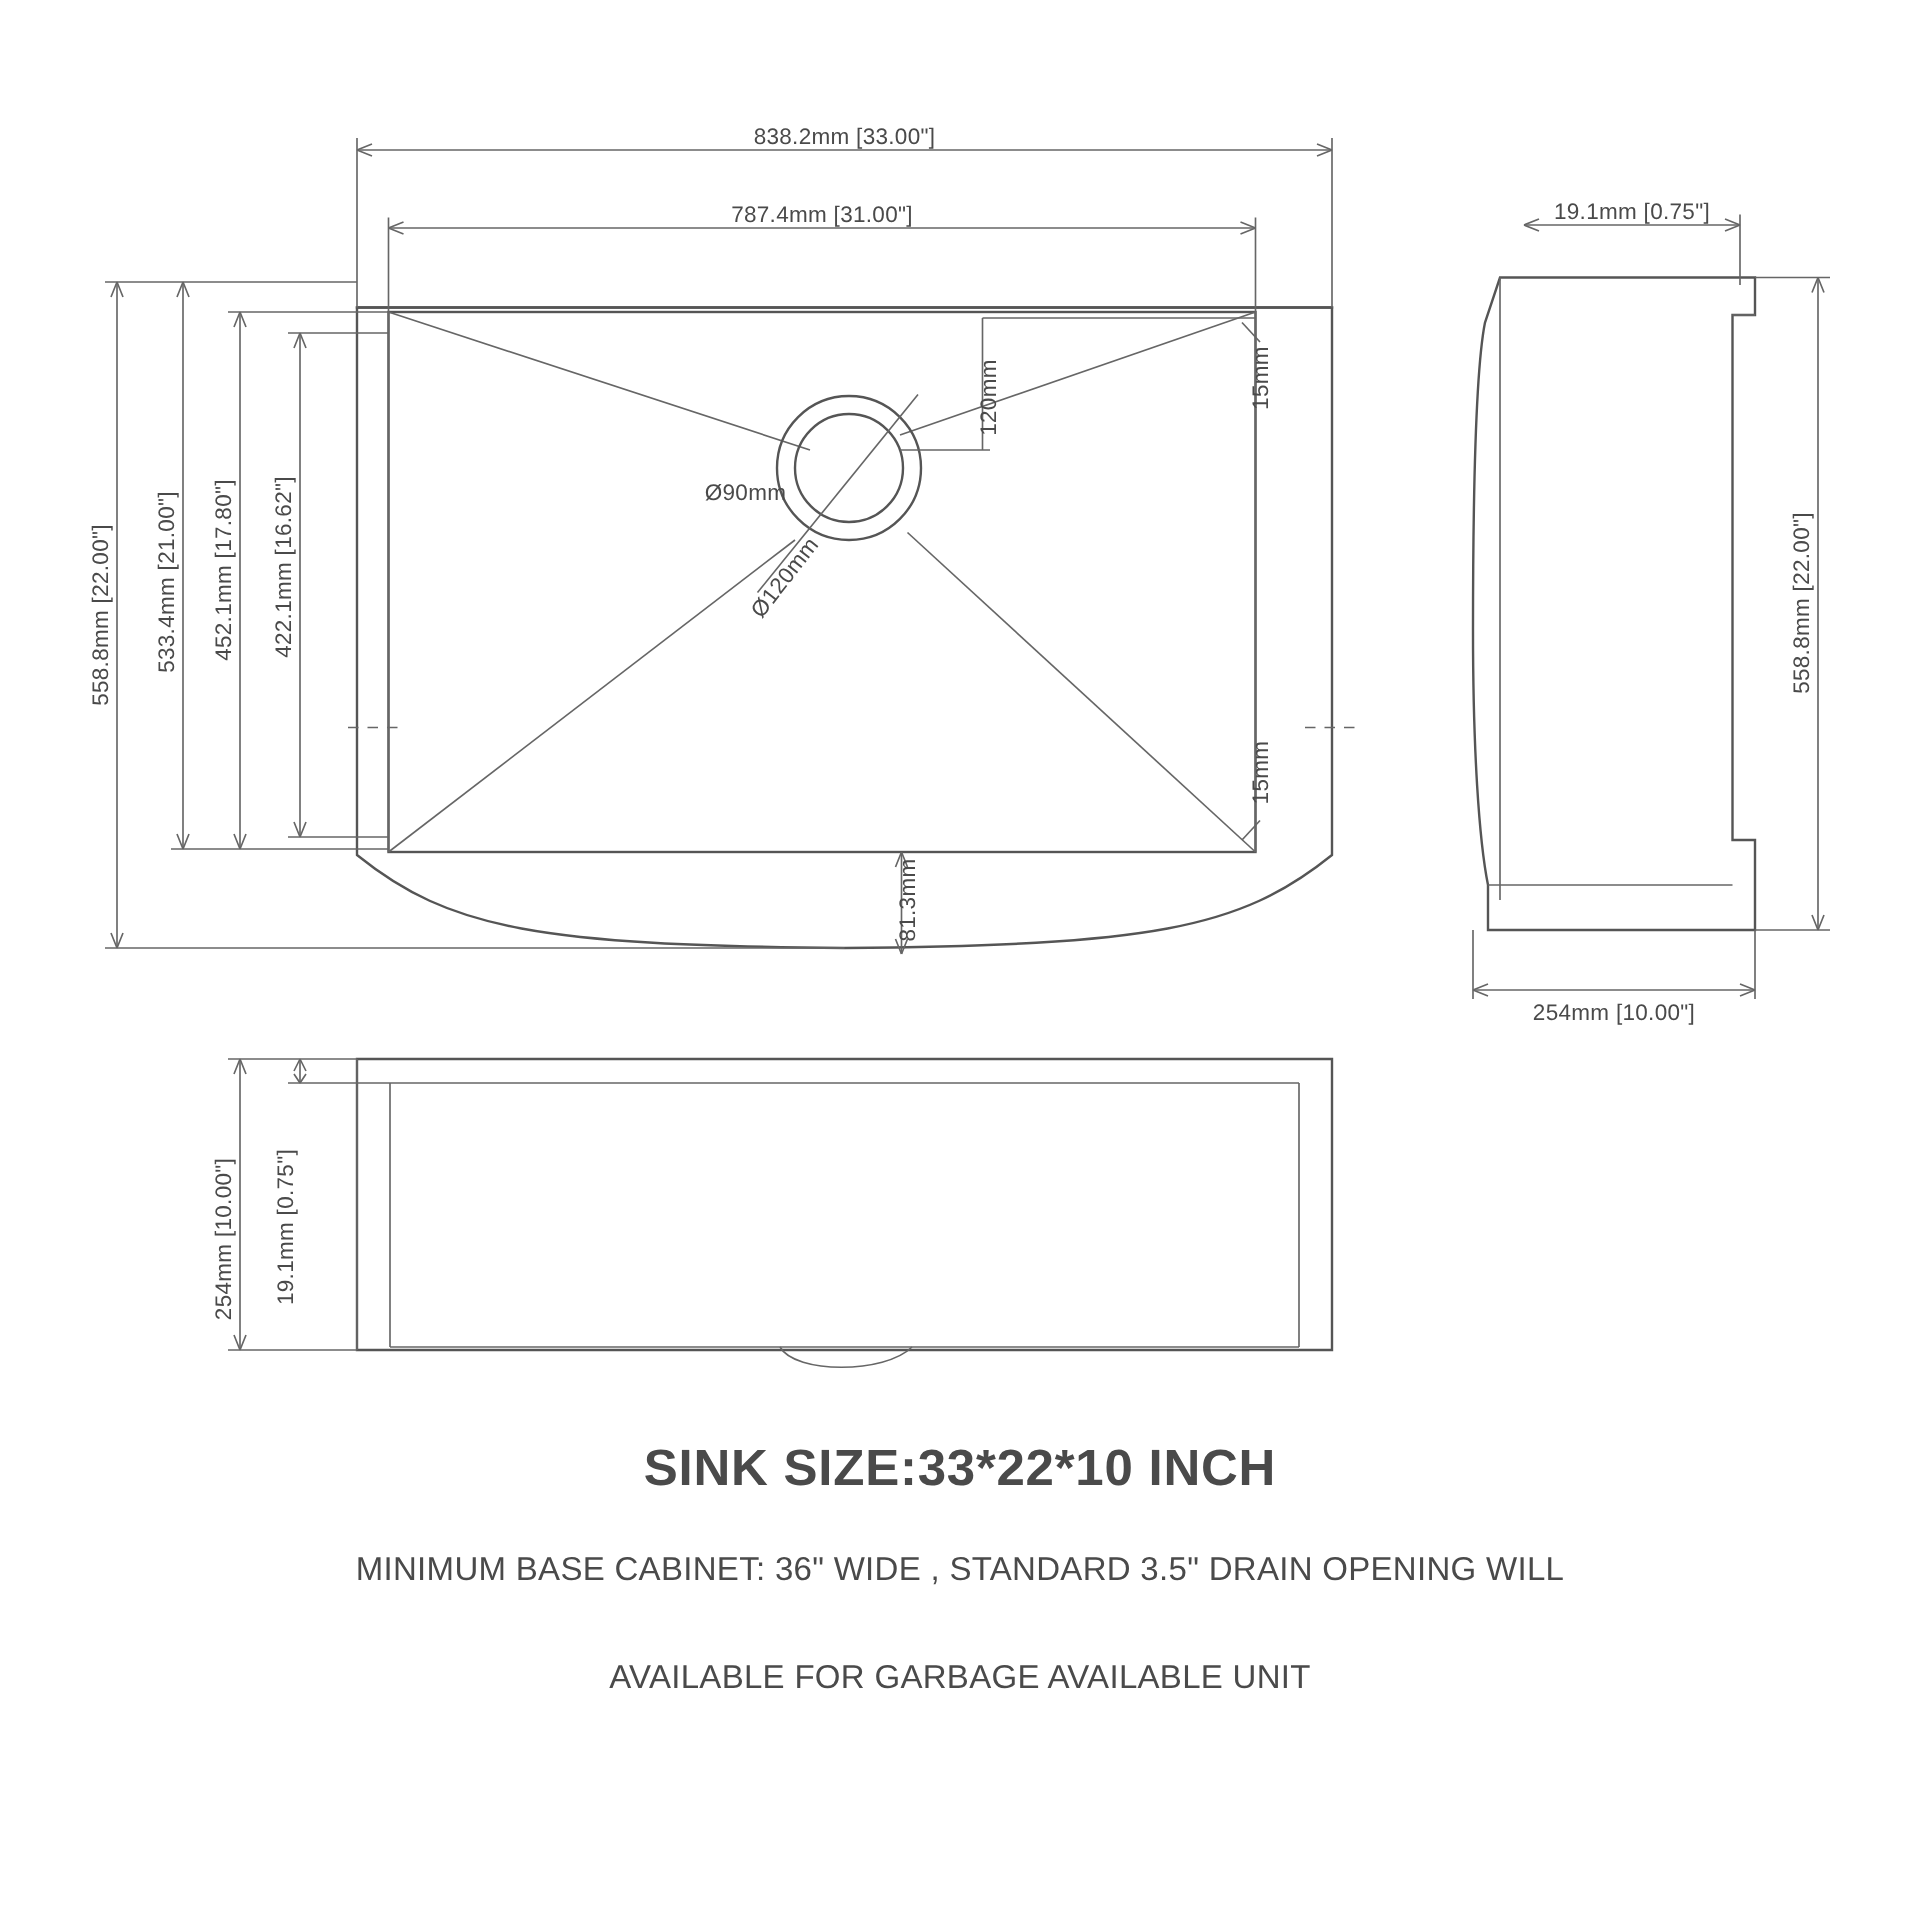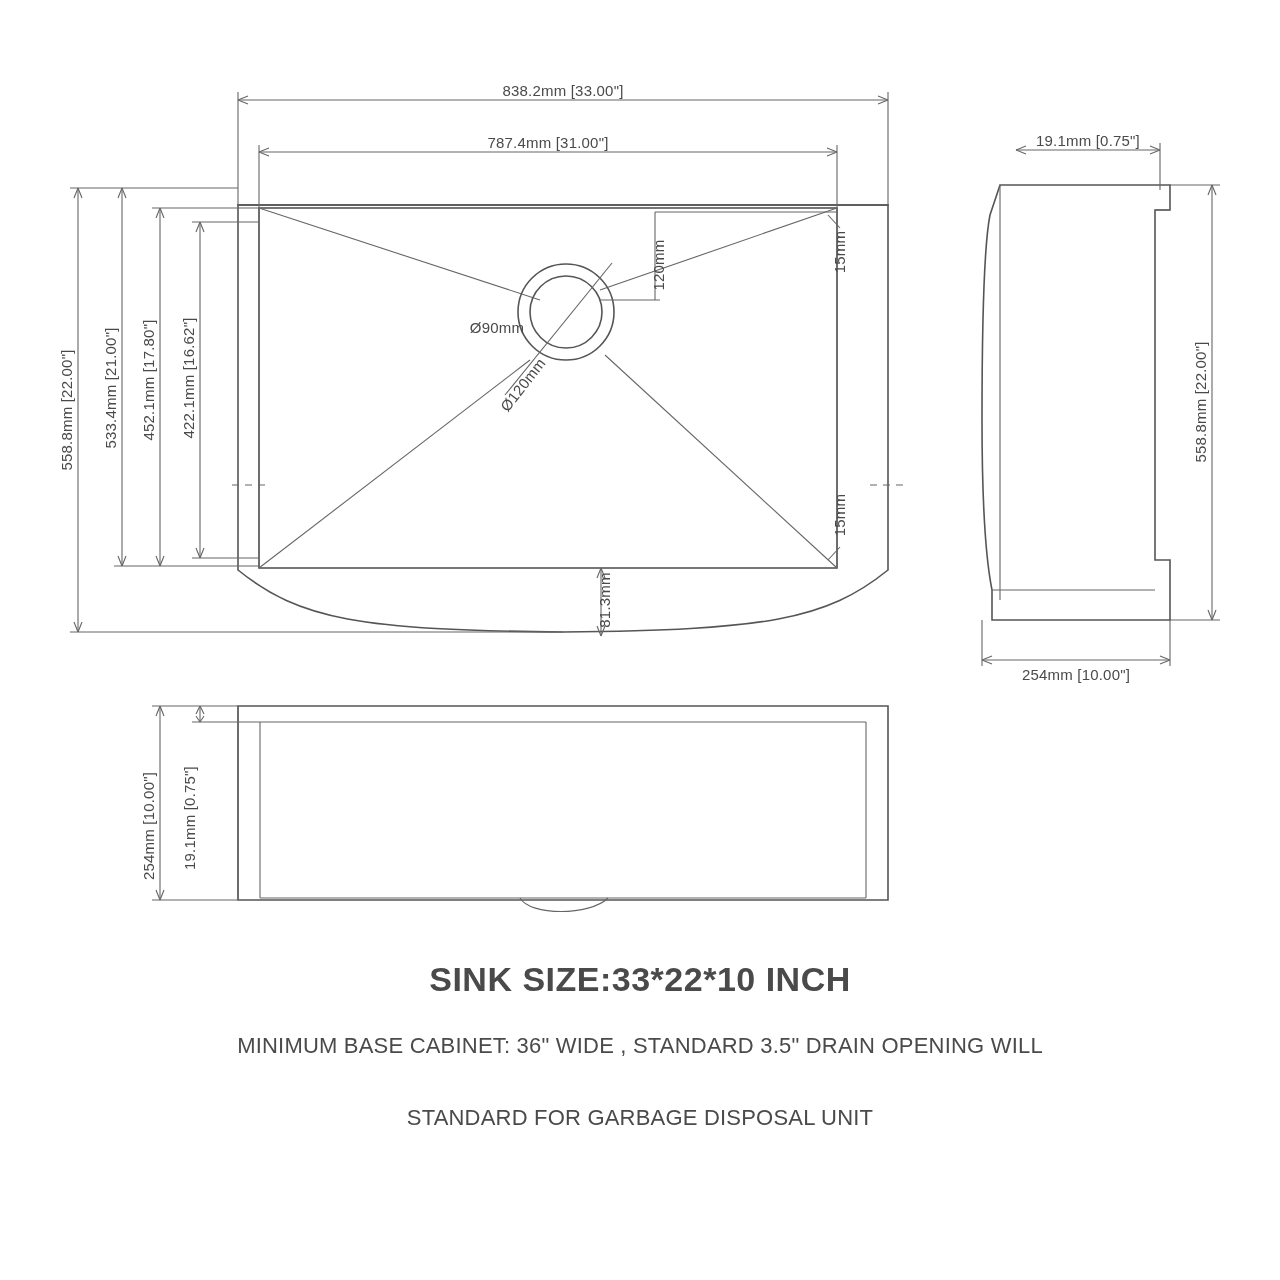--- a/index.html
+++ b/index.html
@@ -220,16 +220,16 @@
       <path class="thin" d="M200 706 L196 714 M200 706 L204 714"></path>
       <path class="thin" d="M200 722 L196 716 M200 722 L204 716"></path>
       <text class="dimtxt" x="195" y="818" text-anchor="middle" transform="rotate(-90 195 818)">19.1mm [0.75"]</text>
     </g>
 
   </svg>
 
   <div class="caption-wrap">
     <div class="title-main">SINK SIZE:33*22*10 INCH</div>
     <div class="sub-line">MINIMUM BASE CABINET: 36" WIDE , STANDARD 3.5" DRAIN OPENING WILL</div>
-    <div class="sub-line last">STANDARD FOR GARBAGE DISPOSAL UNIT</div>
+    <div class="sub-line last">AVAILABLE FOR GARBAGE AVAILABLE UNIT</div>
   </div>
 
 </div>
 
 </body></html>

